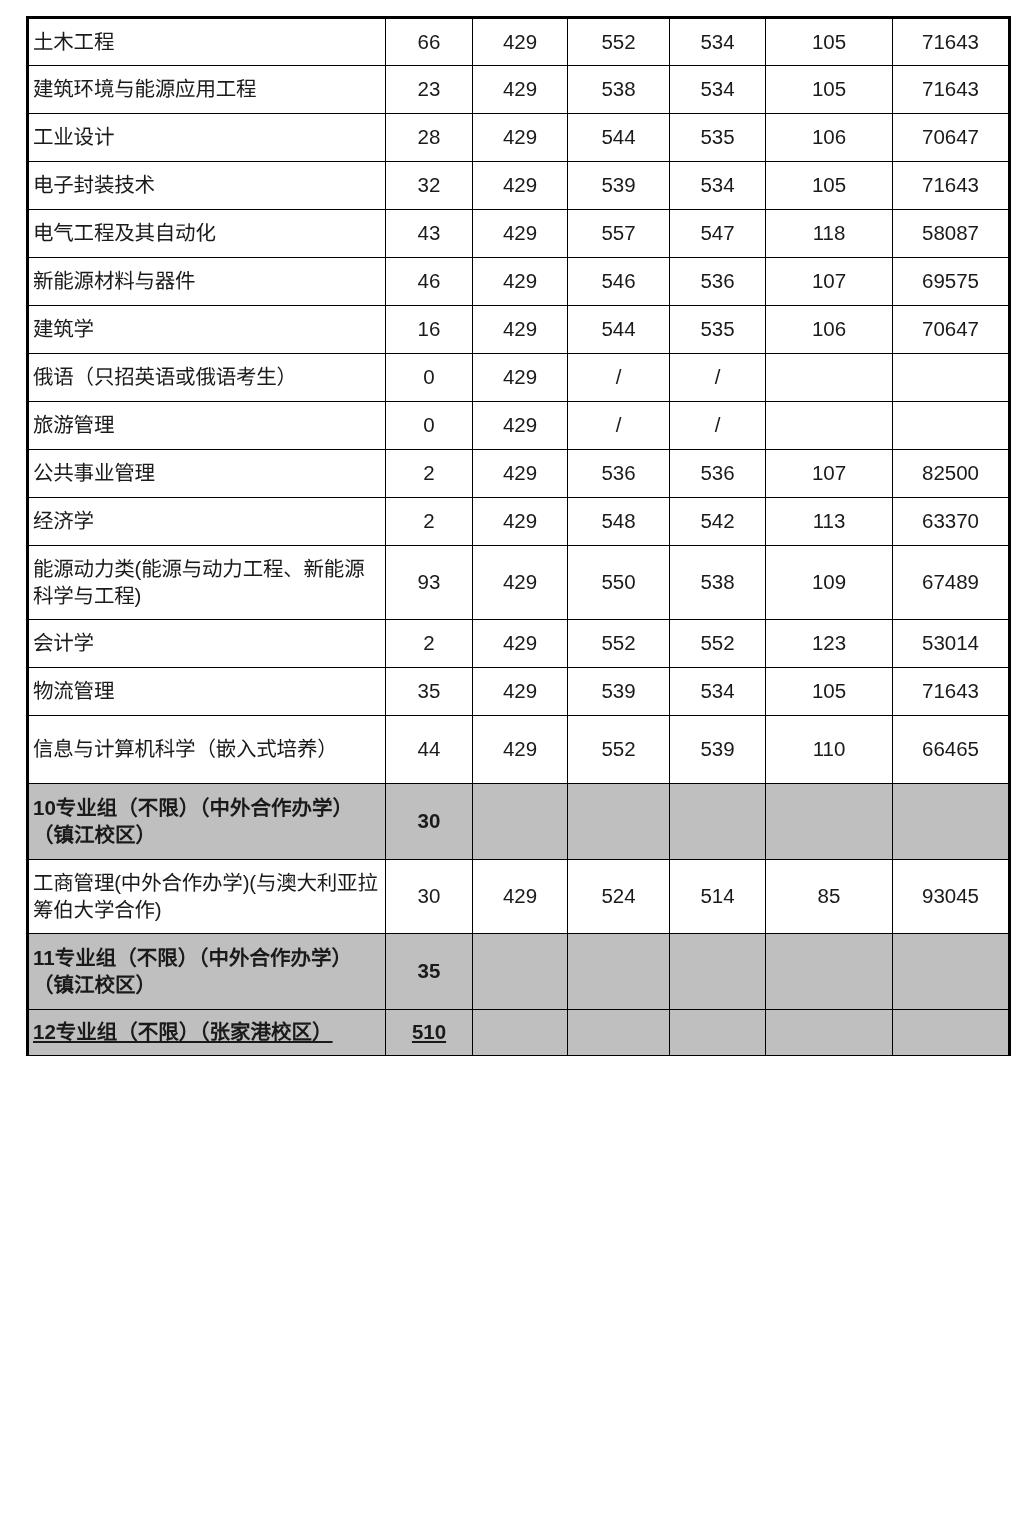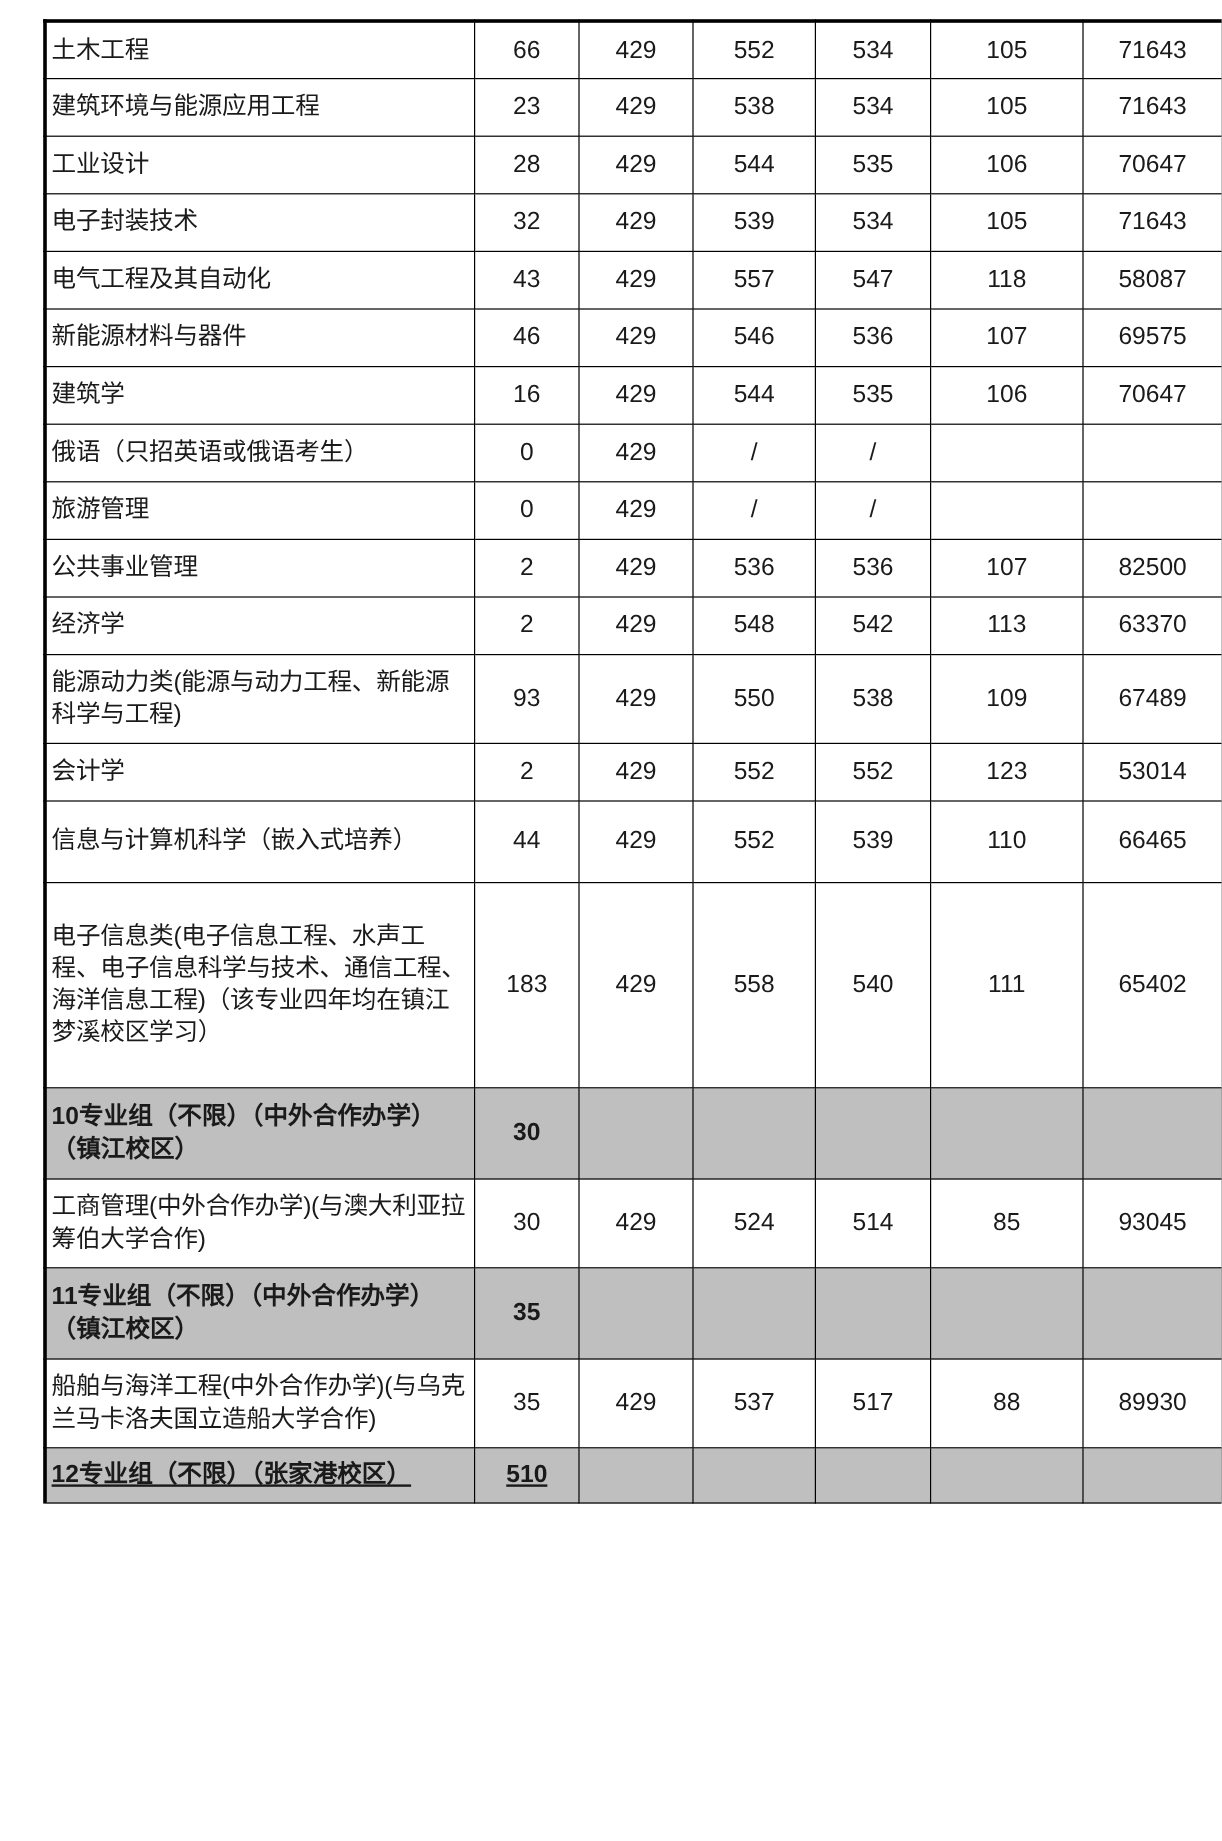--- a/index.html
+++ b/index.html
@@ -13,21 +13,21 @@
     height: 1534px;
     font-family: "Liberation Sans", "DejaVu Sans", sans-serif;
     color: #1a1a1a;
     overflow: hidden;
   }
   .sheet {
     position: relative;
     width: 879px;
     height: 1534px;
     box-sizing: border-box;
-    padding: 16px 16px 0 36px;
+    padding: 16px 16px 0 26px;
   }
   table.score-table {
     border-collapse: collapse;
     table-layout: fixed;
     width: 982px;
     border-left: 3px solid #000;
     border-right: 3px solid #000;
     border-top: 3px solid #000;
   }
   table.score-table td {
@@ -204,37 +204,37 @@
         </tr>
         <tr class="r-std">
           <td class="major">会计学</td>
           <td class="num">2</td>
           <td class="num">429</td>
           <td class="num">552</td>
           <td class="num">552</td>
           <td class="num">123</td>
           <td class="num">53014</td>
         </tr>
+        <tr class="r-std">
+          <td class="major">物流管理</td>
+          <td class="num">35</td>
+          <td class="num">429</td>
+          <td class="num">539</td>
+          <td class="num">534</td>
+          <td class="num">105</td>
+          <td class="num">71643</td>
+        </tr>
         <tr class="r-tall">
           <td class="major">信息与计算机科学（嵌入式培养）</td>
           <td class="num">44</td>
           <td class="num">429</td>
           <td class="num">552</td>
           <td class="num">539</td>
           <td class="num">110</td>
           <td class="num">66465</td>
-        </tr>
-        <tr class="r-big">
-          <td class="major">电子信息类(电子信息工程、水声工程、电子信息科学与技术、通信工程、海洋信息工程)（该专业四年均在镇江梦溪校区学习）</td>
-          <td class="num">183</td>
-          <td class="num">429</td>
-          <td class="num">558</td>
-          <td class="num">540</td>
-          <td class="num">111</td>
-          <td class="num">65402</td>
         </tr>
         <tr class="group r-grp2">
           <td class="major">10专业组（不限）（中外合作办学）（镇江校区）</td>
           <td class="num">30</td>
           <td class="num"></td>
           <td class="num"></td>
           <td class="num"></td>
           <td class="num"></td>
           <td class="num"></td>
         </tr>
@@ -248,29 +248,20 @@
           <td class="num">93045</td>
         </tr>
         <tr class="group r-grp2">
           <td class="major">11专业组（不限）（中外合作办学）（镇江校区）</td>
           <td class="num">35</td>
           <td class="num"></td>
           <td class="num"></td>
           <td class="num"></td>
           <td class="num"></td>
           <td class="num"></td>
-        </tr>
-        <tr class="r-two">
-          <td class="major">船舶与海洋工程(中外合作办学)(与乌克兰马卡洛夫国立造船大学合作)</td>
-          <td class="num">35</td>
-          <td class="num">429</td>
-          <td class="num">537</td>
-          <td class="num">517</td>
-          <td class="num">88</td>
-          <td class="num">89930</td>
         </tr>
         <tr class="group r-grp1">
           <td class="major">12专业组（不限）（张家港校区）</td>
           <td class="num">510</td>
           <td class="num"></td>
           <td class="num"></td>
           <td class="num"></td>
           <td class="num"></td>
           <td class="num"></td>
         </tr>

